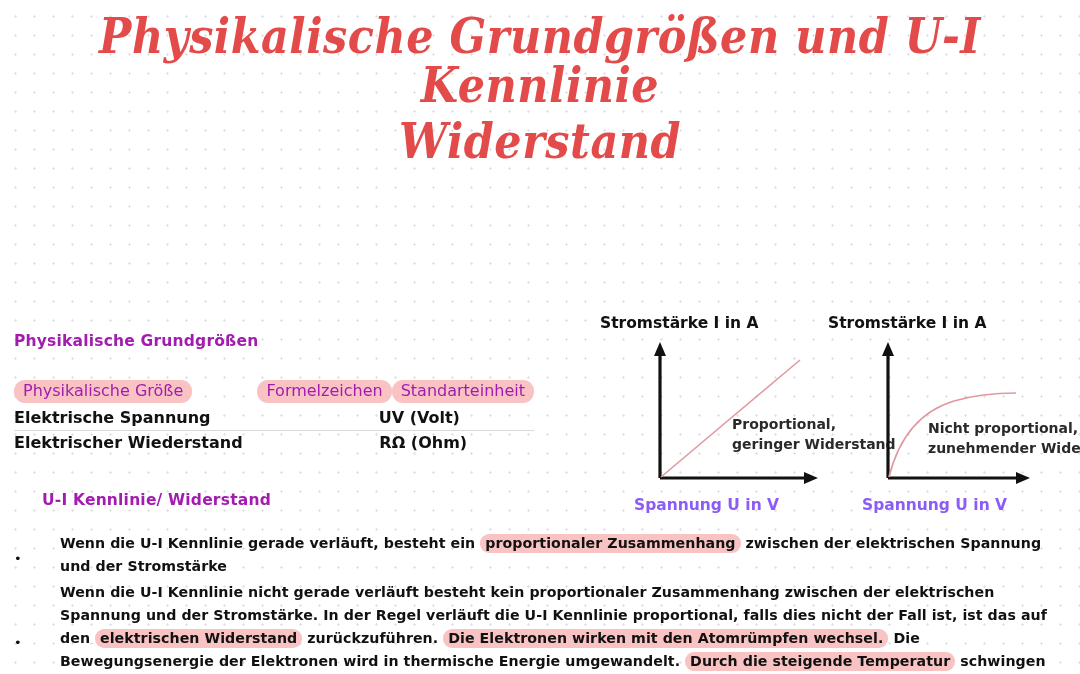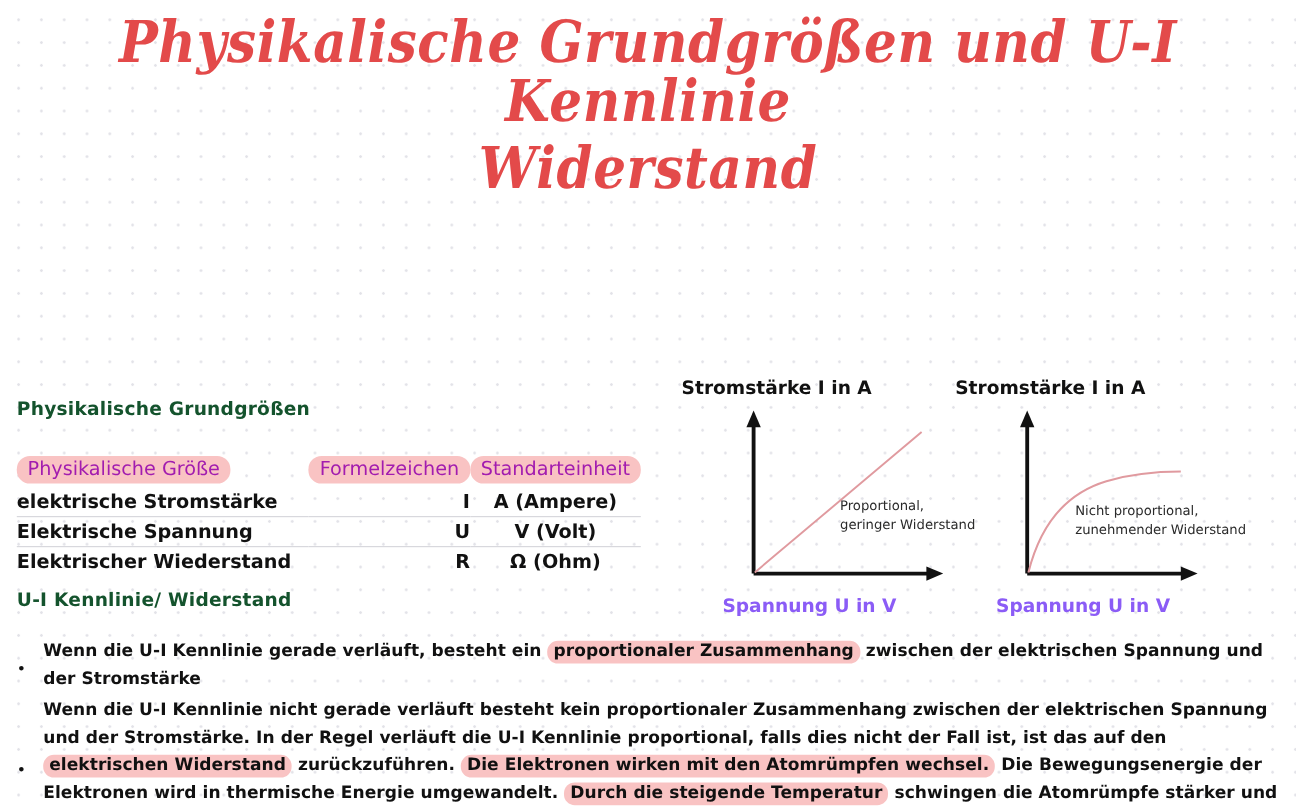--- a/index.html
+++ b/index.html
@@ -48,27 +48,28 @@
   }
 
   
   .left-col {
     position: absolute;
     left: 14px;
     top: 168px;
     width: 540px;
   }
   .sub-heading {
-    color: #14532d;
+    color: #a21caf;
     font-size: 15.5px;
     font-weight: 600;
     letter-spacing: 0.2px;
   }
   .sub-heading.two {
     margin-top: 0;
+    margin-left: 28px;
   }
 
   .grund-table {
     margin-top: 28px;
     width: 520px;
     border-collapse: collapse;
   }
   .grund-table td {
     font-size: 16px;
     color: #111111;
@@ -78,21 +79,21 @@
     white-space: nowrap;
   }
   .grund-table tr.body-row td {
     border-bottom: 1px solid #d8d8dd;
   }
   .grund-table tr.body-row.last td {
     border-bottom: none;
   }
   .col-name  { width: 250px; text-align: left; }
   .col-sym   { width: 130px; text-align: right; }
-  .col-unit  { width: 140px; text-align: center; }
+  .col-unit  { width: 140px; text-align: left; }
 
   .hl-head {
     background: #f9c3c3;
     border-radius: 11px;
     padding: 2px 9px 3px 9px;
     display: inline-block;
     font-size: 16px;
     font-weight: 400;
     color: #a21caf;
     line-height: 1.15;
@@ -110,20 +111,21 @@
     left: 560px;
     top: 150px;
     width: 520px;
     height: 200px;
   }
   .graph {
     position: absolute;
     top: 0;
     width: 250px;
     height: 200px;
+    margin-left: 32px;
   }
   .graph.g1 { left: 0px; }
   .graph.g2 { left: 228px; }
 
   .axis-title-y {
     position: absolute;
     top: 0px;
     left: 8px;
     font-size: 15.5px;
     font-weight: 600;
@@ -139,40 +141,41 @@
     color: #8b5cf6;
     white-space: nowrap;
   }
   .graph svg {
     position: absolute;
     left: 0;
     top: 24px;
   }
   .annot {
     position: absolute;
-    font-size: 11px;
-    font-weight: 400;
+    font-size: 14px;
+    font-weight: 700;
     color: #2a2a2a;
     line-height: 1.45;
     white-space: nowrap;
   }
   .annot.a1 { left: 140px; top: 100px; }
   .annot.a2 { left: 108px; top: 104px; }
 
   
   .bullets {
     position: absolute;
     left: 14px;
     top: 368px;
     width: 1052px;
   }
   .bullet {
     display: flex;
     align-items: center;
     margin-bottom: 3px;
+    gap: 24px;
   }
   .dot {
     flex: 0 0 auto;
     width: 22px;
     padding-top: 8px;
     font-size: 13px;
     color: #111111;
     line-height: 1;
     text-align: left;
   }
@@ -215,25 +218,20 @@
           <td class="col-sym">
             <span class="hl-head">Formelzeichen</span>
           </td>
           <td class="col-unit">
             <span class="hl-head">Standarteinheit</span>
           </td>
         </tr>
       </thead>
       <tbody>
         <tr class="body-row">
-          <td class="col-name">elektrische Stromstärke</td>
-          <td class="col-sym">I</td>
-          <td class="col-unit">A (Ampere)</td>
-        </tr>
-        <tr class="body-row">
           <td class="col-name">Elektrische Spannung</td>
           <td class="col-sym">U</td>
           <td class="col-unit">V (Volt)</td>
         </tr>
         <tr class="body-row last">
           <td class="col-name">Elektrischer Wiederstand</td>
           <td class="col-sym">R</td>
           <td class="col-unit">Ω (Ohm)</td>
         </tr>
       </tbody>

